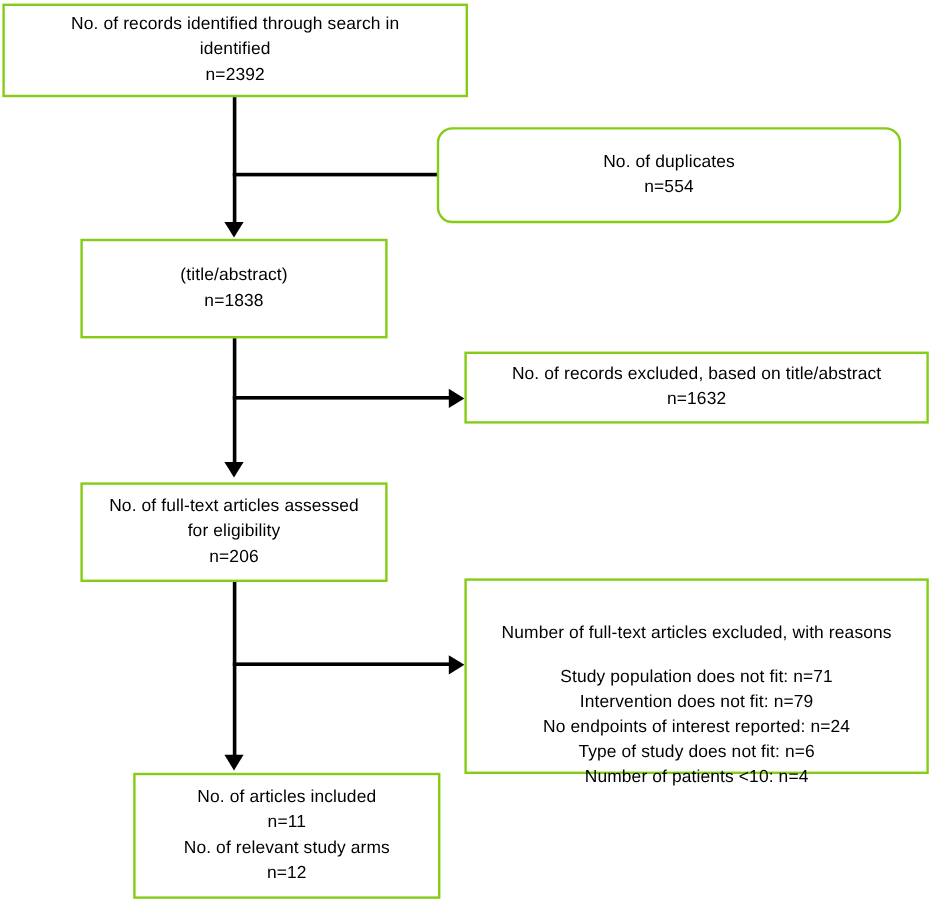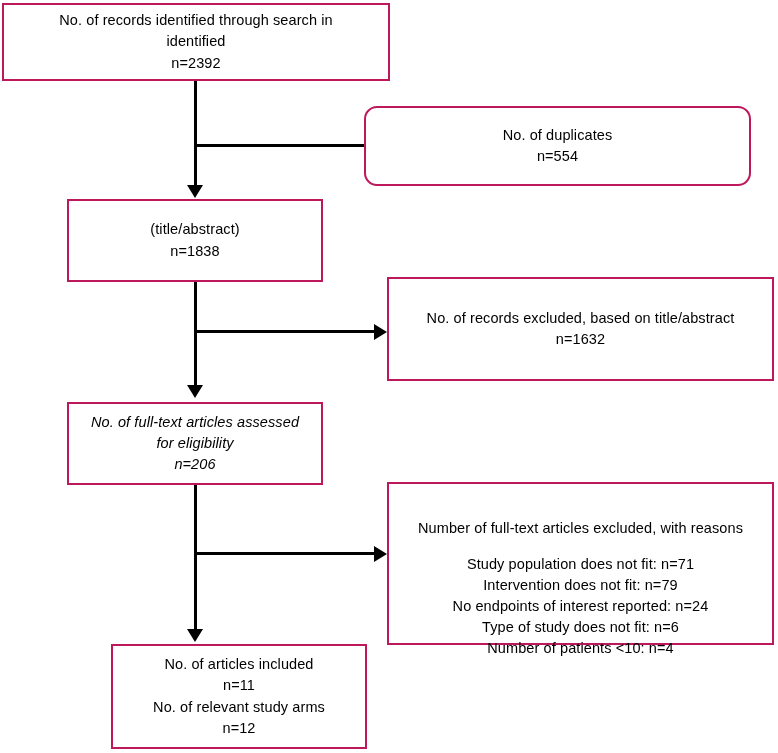--- a/index.html
+++ b/index.html
@@ -15,21 +15,21 @@
   #diagram {
     position: relative;
     width: 778px;
     height: 753px;
     background: #ffffff;
     overflow: hidden;
   }
   .node {
     position: absolute;
     box-sizing: border-box;
-    border: 2px solid #be185d;
+    border: 2px solid #84cc16;
     background: #ffffff;
     display: flex;
     flex-direction: column;
     align-items: center;
     justify-content: center;
     text-align: center;
     font-size: 14.5px;
     line-height: 1.45;
     color: #000000;
     letter-spacing: 0.1px;
@@ -99,26 +99,26 @@
     <span class="line">(title/abstract)</span>
     <span class="line">n=1838</span>
   </div>
 
   <div class="vline" style="left:194px; top:282px; height:105px;"></div>
   <div class="arrow-down" style="left:187px; top:385px;"></div>
 
   <div class="hline" style="left:194px; top:330px; width:184px;"></div>
   <div class="arrow-right" style="left:374px; top:324px;"></div>
 
-  <div class="node" style="left:387px; top:277px; width:387px; height:104px;align-items:center;">
+  <div class="node" style="left:387px; top:293px; width:387px; height:60px;align-items:center;">
     <span class="line">No. of records excluded, based on title/abstract</span>
     <span class="line">n=1632</span>
   </div>
 
-  <div class="node" style="left:67px; top:402px; width:256px; height:83px;font-style:italic;">
+  <div class="node" style="left:67px; top:402px; width:256px; height:83px;">
     <span class="line">No. of full-text articles assessed</span>
     <span class="line">for eligibility</span>
     <span class="line">n=206</span>
   </div>
 
   <div class="vline" style="left:194px; top:485px; height:146px;"></div>
   <div class="arrow-down" style="left:187px; top:629px;"></div>
 
   <div class="hline" style="left:194px; top:552px; width:184px;"></div>
   <div class="arrow-right" style="left:374px; top:546px;"></div>

